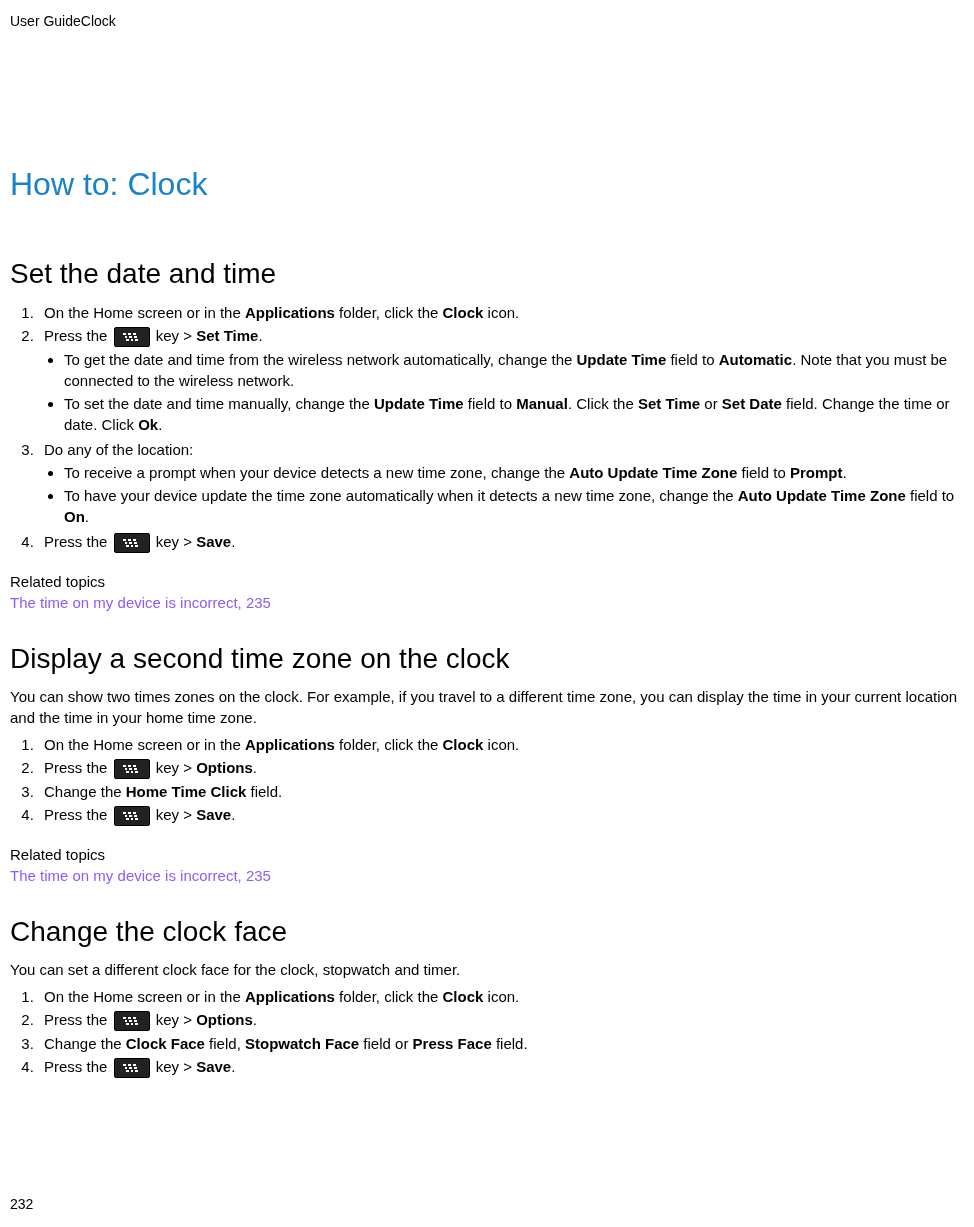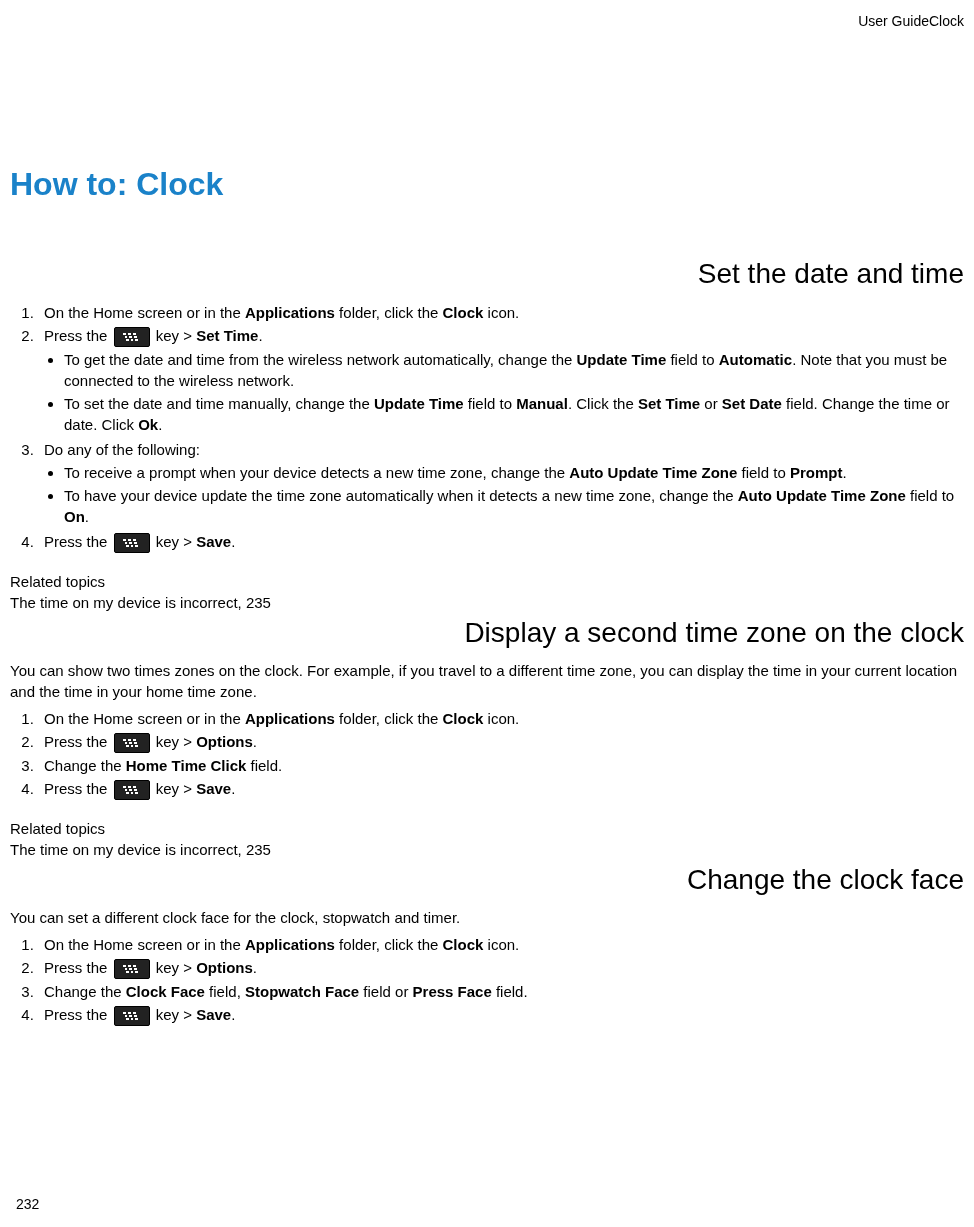--- a/index.html
+++ b/index.html
@@ -12,37 +12,37 @@
     }
     .page {
       width: 974px;
       height: 1227px;
       box-sizing: border-box;
       padding: 12px 10px;
       position: relative;
     }
     .header-row {
       display: flex;
-      justify-content: flex-end;
+      justify-content: flex-start;
       font-size: 14px;
       margin-bottom: 130px;
     }
     .h1 {
       font-family: "Trebuchet MS", Arial, sans-serif;
       color: #1a82c9;
       font-size: 32px;
-      font-weight: 700;
+      font-weight: 400;
       margin-bottom: 48px;
     }
     .h2 {
       font-family: "Trebuchet MS", Arial, sans-serif;
       font-size: 28px;
       font-weight: 400;
+      margin-top: 26px;
       margin-bottom: 8px;
-      text-align: right;
     }
     ol.numbered {
       list-style: decimal;
       padding-left: 28px;
       margin: 4px 0 8px 0;
     }
     ol.numbered > li {
       padding-left: 6px;
       margin-bottom: 2px;
     }
@@ -80,30 +80,30 @@
         radial-gradient(circle at 30% 75%, #fff 1.5px, transparent 1.5px),
         radial-gradient(circle at 50% 75%, #fff 1.5px, transparent 1.5px),
         radial-gradient(circle at 70% 75%, #fff 1.5px, transparent 1.5px);
     }
     .related-heading {
       font-weight: normal;
       font-size: 15px;
       margin-top: 18px;
     }
     .link {
-      color: #000000;
+      color: #8b5cf6;
       text-decoration: none;
     }
     .intro {
       margin: 4px 0 6px 0;
     }
     .page-number {
       position: absolute;
       bottom: 12px;
-      left: 16px;
+      left: 10px;
       font-size: 14px;
     }
   </style>
 </head>
 <body>
 
 <div class="page">
   <div class="header-row">
     <span>User Guide</span>
     <span>Clock</span>
@@ -122,21 +122,21 @@
       <ul class="bullets">
         <li>
           <span>To get the date and time from the wireless network automatically, change the </span><span class="bold">Update Time</span><span> field to </span><span class="bold">Automatic</span><span>. Note that you must be connected to the wireless network.</span>
         </li>
         <li>
           <span>To set the date and time manually, change the </span><span class="bold">Update Time</span><span> field to </span><span class="bold">Manual</span><span>. Click the </span><span class="bold">Set Time</span><span> or </span><span class="bold">Set Date</span><span> field. Change the time or date. Click </span><span class="bold">Ok</span><span>.</span>
         </li>
       </ul>
     </li>
     <li>
-      <span>Do any of the following:</span>
+      <span>Do any of the location:</span>
       <ul class="bullets">
         <li>
           <span>To receive a prompt when your device detects a new time zone, change the </span><span class="bold">Auto Update Time Zone</span><span> field to </span><span class="bold">Prompt</span><span>.</span>
         </li>
         <li>
           <span>To have your device update the time zone automatically when it detects a new time zone, change the </span><span class="bold">Auto Update Time Zone</span><span> field to </span><span class="bold">On</span><span>.</span>
         </li>
       </ul>
     </li>
     <li>

